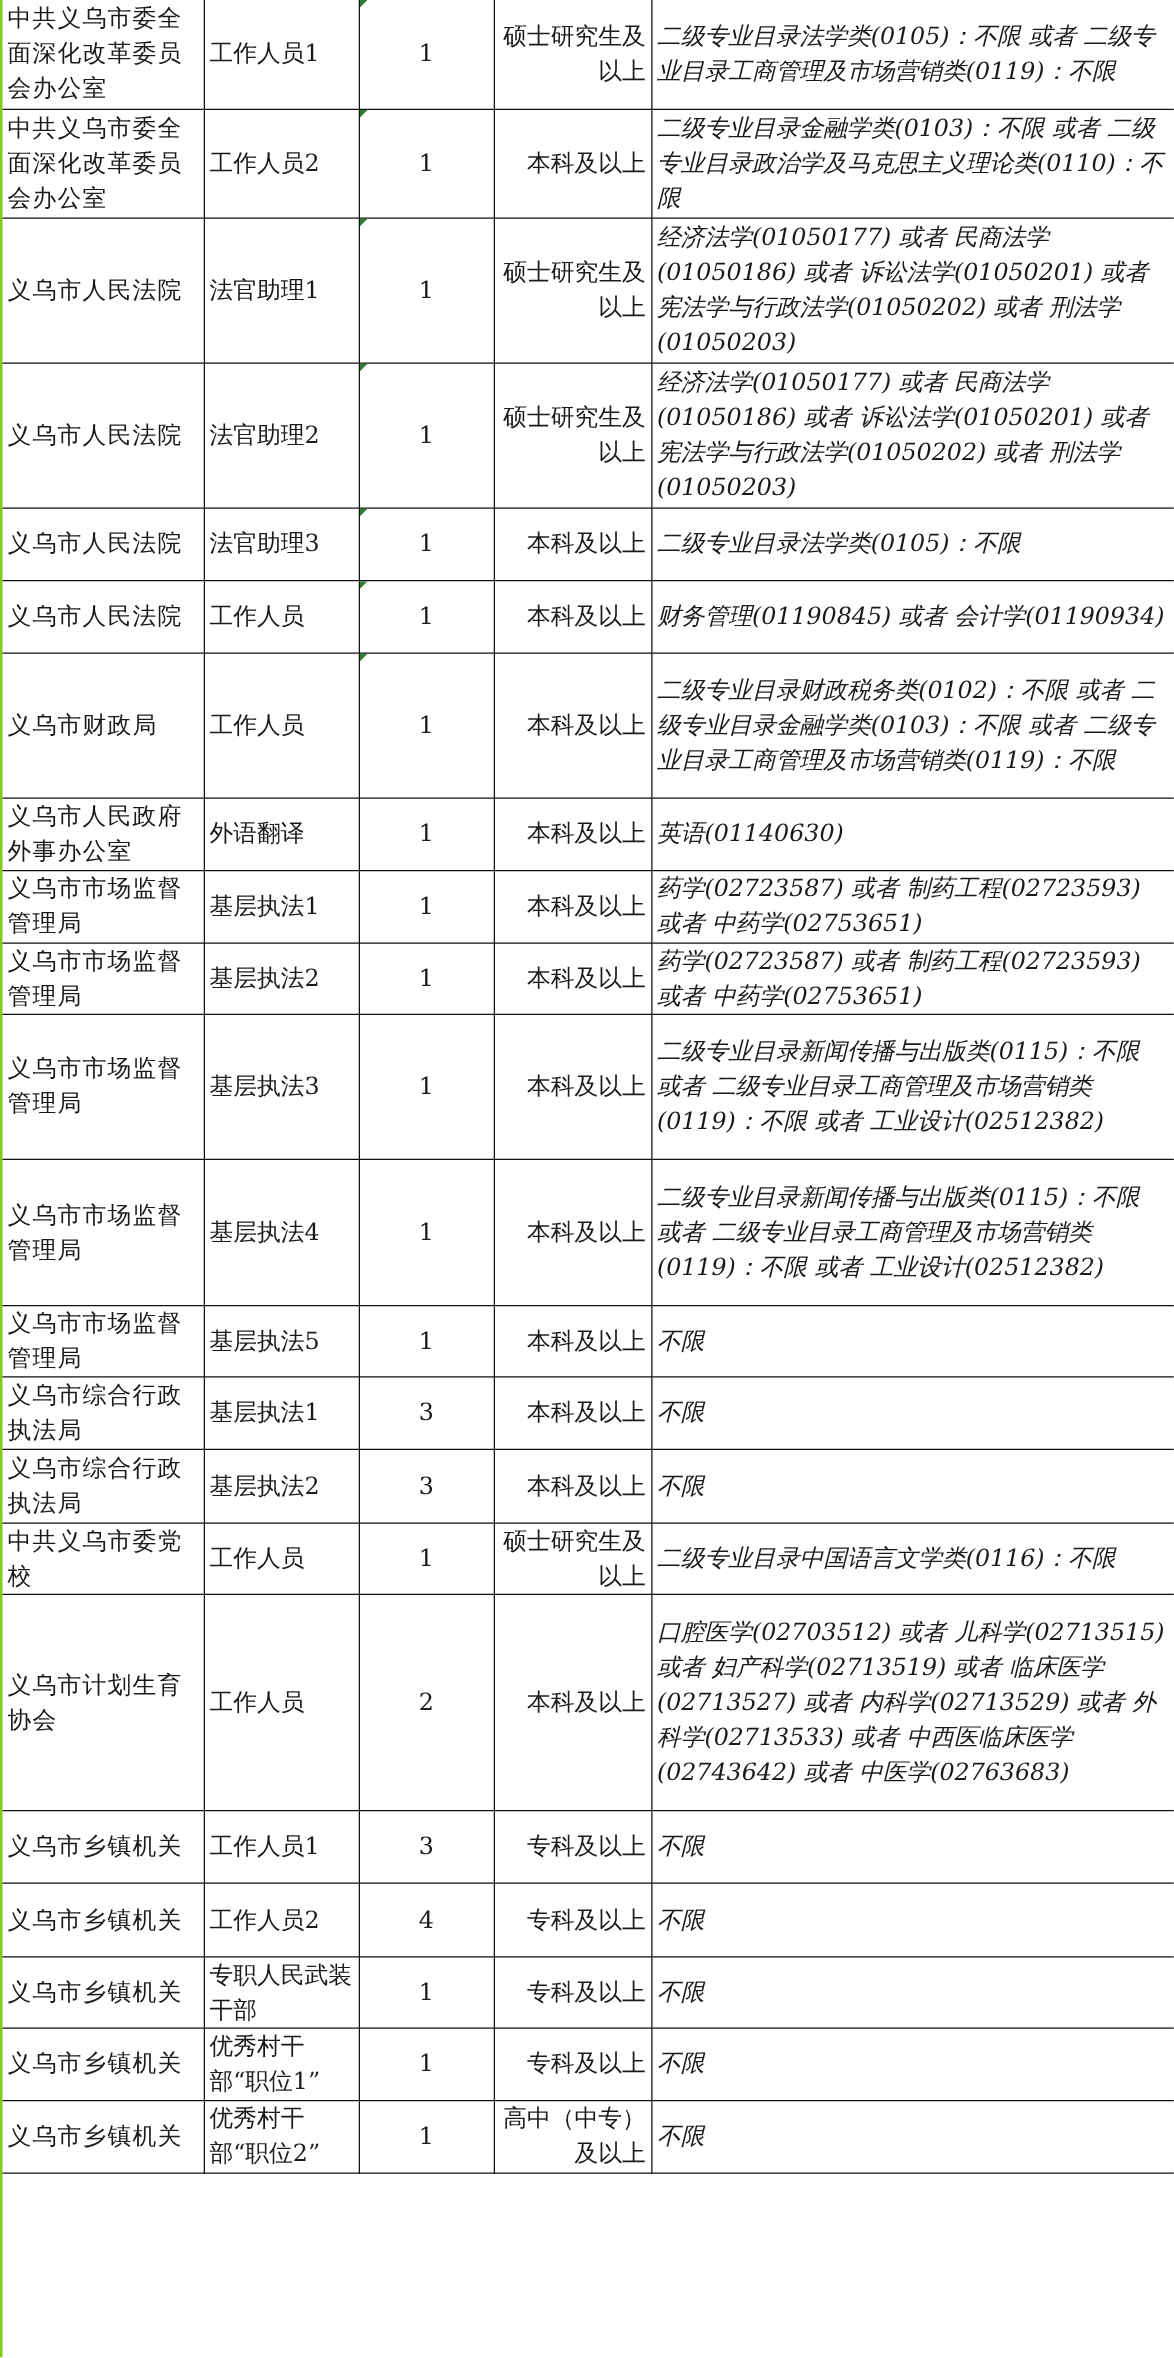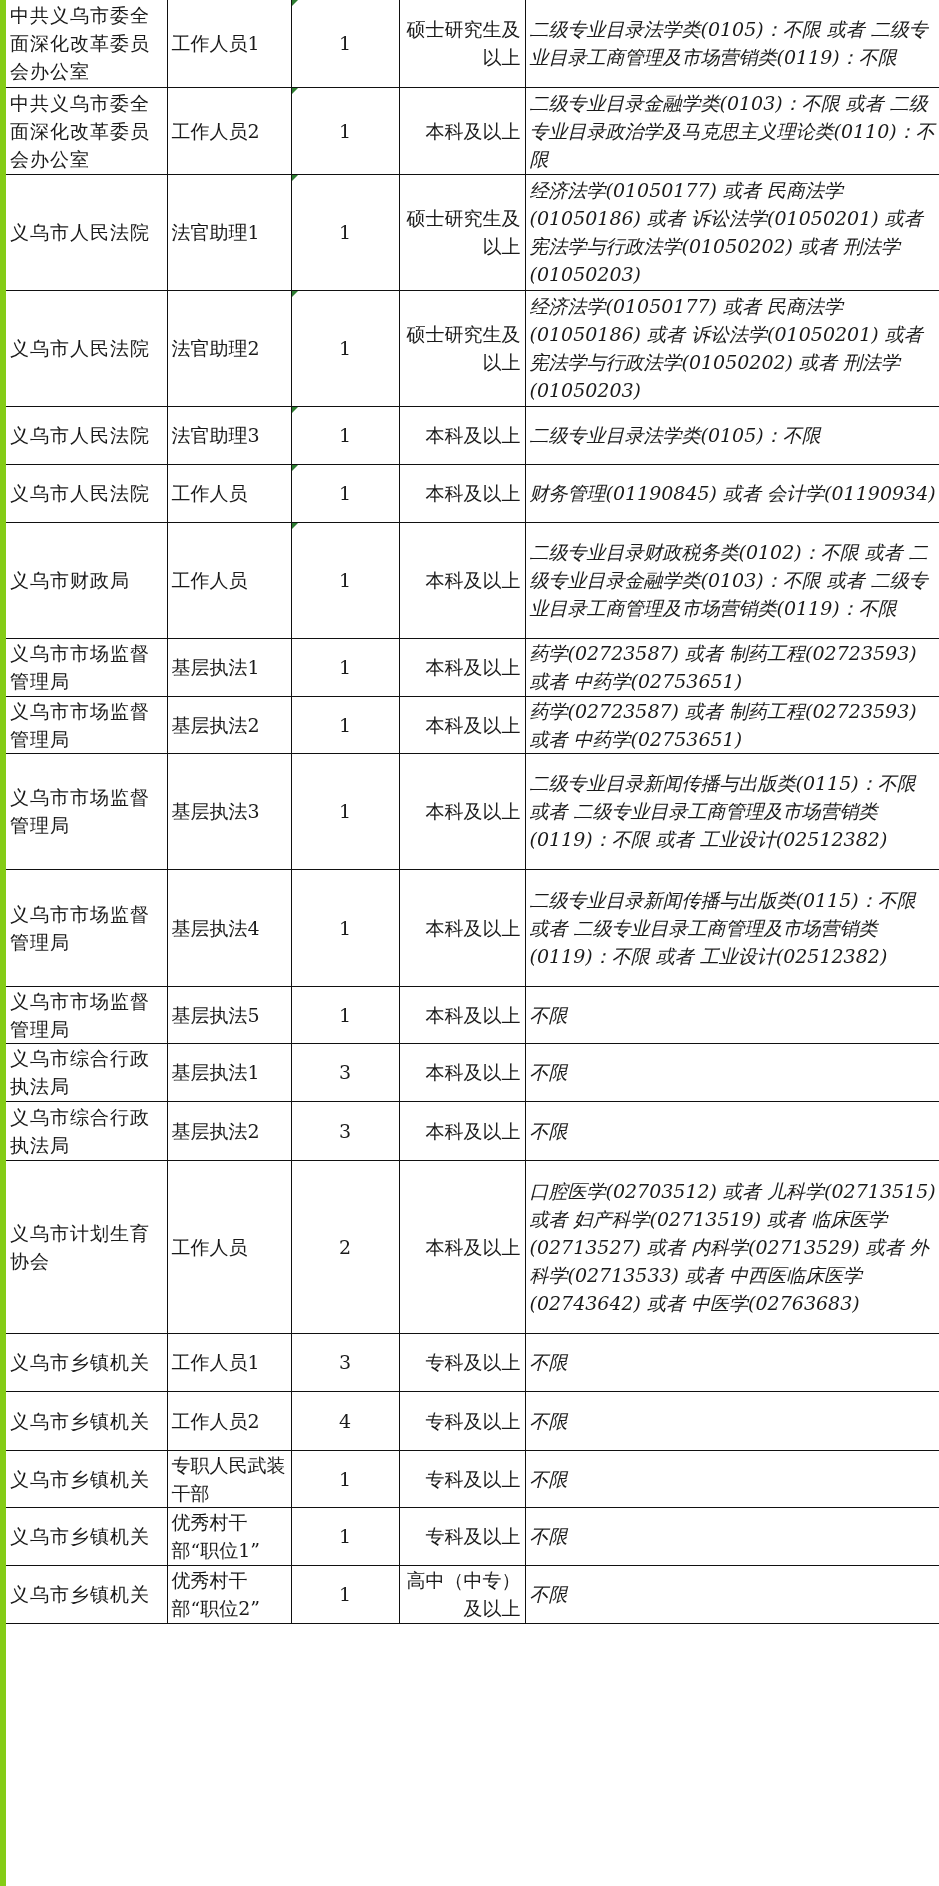--- a/index.html
+++ b/index.html
@@ -1,20 +1,20 @@
 <!DOCTYPE html>
 <html><head>
 <meta charset="utf-8">
 <style>
   html, body { margin: 0; padding: 0; background: #ffffff; }
   body { width: 939px; height: 1886px; overflow: hidden; position: relative; }
   .sheet {
     position: absolute; left: 0; top: 0; width: 939px; height: 1886px;
     background: #ffffff;
-    border-left: 6px solid #84cc16;
+    border-left: 2px solid #84cc16;
     box-sizing: border-box;
   }
   table {
     border-collapse: collapse;
     table-layout: fixed;
     width: 938px;
     font-family: "DejaVu Serif", "Liberation Serif", serif;
     font-size: 19px;
     color: #1a1a1a;
   }
@@ -102,20 +102,27 @@
 
 
   <tr style="height: 116px;">
     <td class="c-unit"><span>义乌市财政局</span></td>
     <td class="c-pos"><span>工作人员</span></td>
     <td class="c-num"><span class="tri" style="border-top-color: rgb(46, 125, 50);"></span><span>1</span></td>
     <td class="c-edu"><span>本科及以上</span></td>
     <td class="c-major"><span>二级专业目录财政税务类(0102)：不限 或者 二级专业目录金融学类(0103)：不限 或者 二级专业目录工商管理及市场营销类(0119)：不限</span></td>
   </tr>
 
+  <tr style="height: 58px;">
+    <td class="c-unit"><span>义乌市人民政府外事办公室</span></td>
+    <td class="c-pos"><span>外语翻译</span></td>
+    <td class="c-num"><span>1</span></td>
+    <td class="c-edu"><span>本科及以上</span></td>
+    <td class="c-major"><span>英语(01140630)</span></td>
+  </tr>
 
   <tr style="height: 58px;">
     <td class="c-unit"><span>义乌市市场监督管理局</span></td>
     <td class="c-pos"><span>基层执法1</span></td>
     <td class="c-num"><span>1</span></td>
     <td class="c-edu"><span>本科及以上</span></td>
     <td class="c-major"><span>药学(02723587) 或者 制药工程(02723593) 或者 中药学(02753651)</span></td>
   </tr>
 
   <tr style="height: 57px;">
@@ -159,20 +166,27 @@
   </tr>
 
   <tr style="height: 59px;">
     <td class="c-unit"><span>义乌市综合行政执法局</span></td>
     <td class="c-pos"><span>基层执法2</span></td>
     <td class="c-num"><span>3</span></td>
     <td class="c-edu"><span>本科及以上</span></td>
     <td class="c-major"><span>不限</span></td>
   </tr>
 
+  <tr style="height: 57px;">
+    <td class="c-unit"><span>中共义乌市委党校</span></td>
+    <td class="c-pos"><span>工作人员</span></td>
+    <td class="c-num"><span>1</span></td>
+    <td class="c-edu"><span>硕士研究生及以上</span></td>
+    <td class="c-major"><span>二级专业目录中国语言文学类(0116)：不限</span></td>
+  </tr>
 
 
   <tr style="height: 173px;">
     <td class="c-unit"><span>义乌市计划生育协会</span></td>
     <td class="c-pos"><span>工作人员</span></td>
     <td class="c-num"><span>2</span></td>
     <td class="c-edu"><span>本科及以上</span></td>
     <td class="c-major"><span>口腔医学(02703512) 或者 儿科学(02713515) 或者 妇产科学(02713519) 或者 临床医学(02713527) 或者 内科学(02713529) 或者 外科学(02713533) 或者 中西医临床医学(02743642) 或者 中医学(02763683)</span></td>
   </tr>
 

